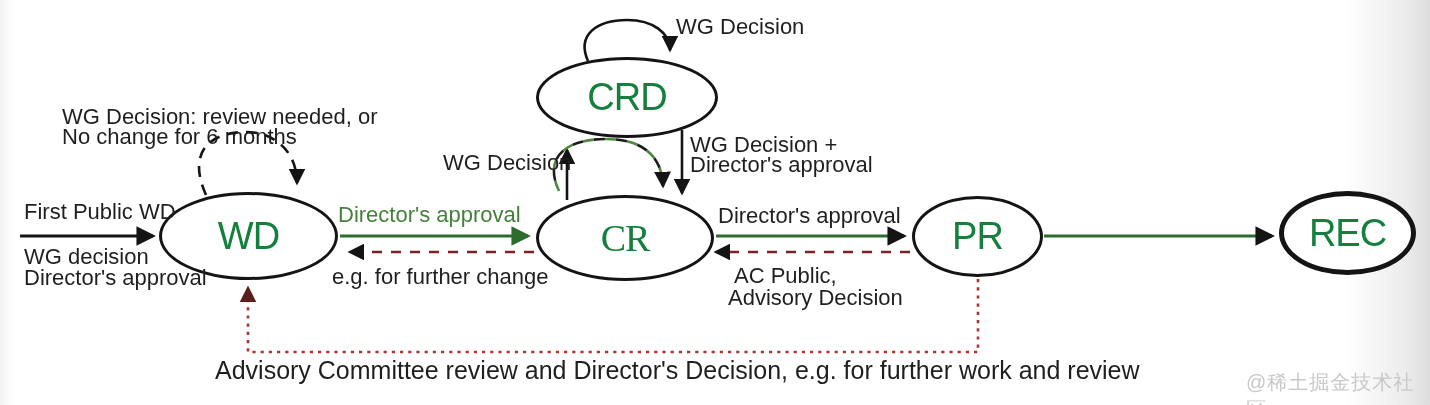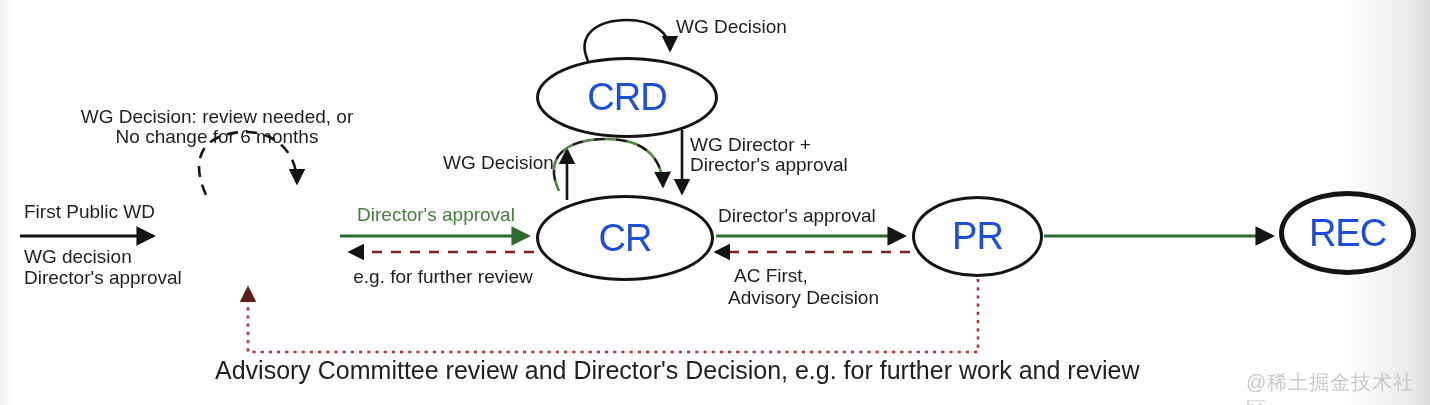--- a/index.html
+++ b/index.html
@@ -6,26 +6,26 @@
   .canvas {
     position:relative; width:1430px; height:405px; overflow:hidden;
     background:linear-gradient(to right,#f2f2f2 0px,#ffffff 14px,#ffffff 1345px,#ebebeb 1408px,#dcdcdc 1430px);
     font-family:"Liberation Sans", sans-serif; color:#1f1f1f;
   }
   svg.edges { position:absolute; left:0; top:0; }
   .node {
     position:absolute; box-sizing:border-box; background:#ffffff;
     border:3px solid #141414; border-radius:50%;
     display:flex; align-items:center; justify-content:center;
-    font-size:38px; letter-spacing:-1px; color:#1d4ed8;
+    font-size:38px; letter-spacing:-1px; color:#15803d;
   }
   .node.final { border-width:5px; }
-  .lbl { position:absolute; font-size:19px; line-height:21px; white-space:nowrap; }
+  .lbl { position:absolute; font-size:22px; line-height:21px; white-space:nowrap; }
   .lbl span { display:block; }
-  .center { text-align:center; }
+  .center { text-align:left; }
   .green-text { color:#44823a; }
   .bottom-note { font-size:25px; }
   .watermark { position:absolute; left:1246px; top:369px; font-size:20px; color:#c8c8c8; letter-spacing:1px; }
 </style>
 </head>
 <body>
 
 <div class="canvas">
 
   <svg class="edges" width="1430" height="405" viewBox="0 0 1430 405">
@@ -60,24 +60,27 @@
 
     <path d="M 716,236 H 904" stroke="#2e6b2e" stroke-width="3" fill="none" marker-end="url(#ab)"></path>
 
     <path d="M 910,252 H 716" stroke="#7b2222" stroke-width="2.6" fill="none" stroke-dasharray="10 9" marker-end="url(#ab)"></path>
 
     <path d="M 1044,236 H 1272" stroke="#2e6b2e" stroke-width="3" fill="none" marker-end="url(#ab)"></path>
 
     <path d="M 978,279 V 352 H 248 V 288" stroke="#ad3434" stroke-width="2.6" fill="none" stroke-dasharray="3.2 5" marker-end="url(#am)"></path>
   </svg>
 
+  <div class="node" style="left:159px; top:192px; width:179px; height:88px;">
+    <span>WD</span>
+  </div>
   <div class="node" style="left:536px; top:57px; width:182px; height:81px;">
     <span>CRD</span>
   </div>
-  <div class="node" style="left:536px; top:195px; width:178px; height:86px;">
+  <div class="node" style="left:536px; top:195px; width:178px; height:86px;font-family:Liberation Serif, serif;">
     <span>CR</span>
   </div>
   <div class="node final" style="left:1279px; top:191px; width:137px; height:84px;">
     <span>REC</span>
   </div>
   <div class="node" style="left:912px; top:196px; width:131px; height:81px;">
     <span>PR</span>
   </div>
 
   <div class="lbl" style="left:24px; top:201px;">First Public WD</div>
@@ -88,36 +91,36 @@
   </div>
 
   <div class="lbl center" style="left:62px; top:107px; width:310px; line-height:20px;">
     <span>WG Decision: review needed, or</span>
     <span>No change for 6 months</span>
   </div>
 
   <div class="lbl center green-text" style="left:338px; top:204px; width:196px;">Director's approval</div>
 
   <div class="lbl center" style="left:332px; top:266px; width:222px;">
-    <span>e.g. for further review</span>
+    <span>e.g. for further change</span>
   </div>
 
   <div class="lbl" style="left:443px; top:152px;">WG Decision</div>
 
   <div class="lbl" style="left:676px; top:16px;">WG Decision</div>
 
   <div class="lbl" style="left:690px; top:135px; line-height:20px;">
-    <span>WG Director +</span>
+    <span>WG Decision +</span>
     <span>Director's approval</span>
   </div>
 
   <div class="lbl" style="left:718px; top:205px;">Director's approval</div>
 
   <div class="lbl" style="left:728px; top:265px; line-height:22px;">
-    <span style="padding-left:6px;">AC First,</span>
+    <span style="padding-left:6px;">AC Public,</span>
     <span>Advisory Decision</span>
   </div>
 
   <div class="lbl" style="left:1052px; top:182px; line-height:22px;">
   </div>
 
   <div class="lbl center bottom-note" style="left:215px; top:360px; width:760px;">Advisory Committee review and Director's Decision, e.g. for further work and review</div>
 
   <div class="watermark">@稀土掘金技术社区</div>
 

